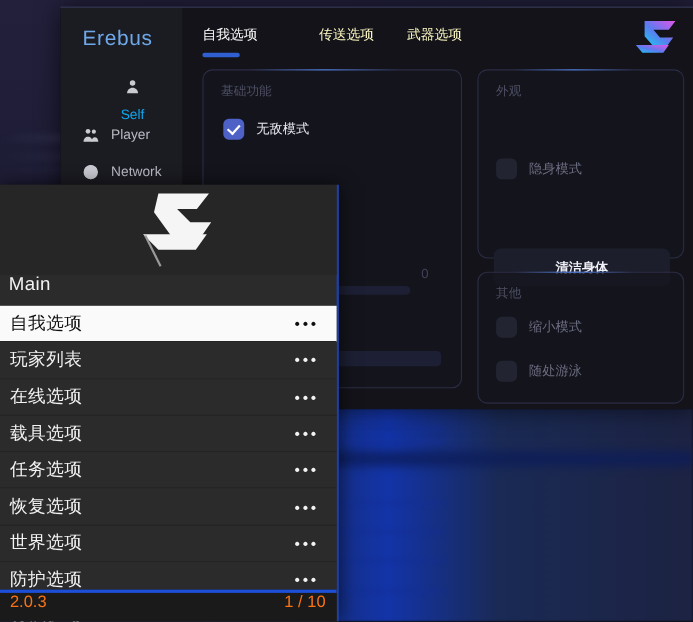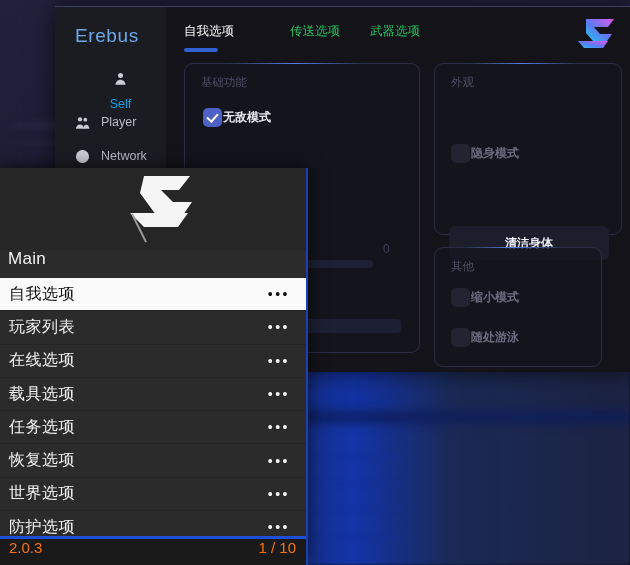--- a/index.html
+++ b/index.html
@@ -71,21 +71,21 @@
     width:5px; height:26px; background:#3c5fa8; border-radius:1px;
   }
   .nav-ico { width:15px; height:15px; flex:0 0 15px; color:#c9cad2; }
   .nav-ico svg { width:15px; height:15px; display:block; fill:currentColor; }
 
   
   #content { position:absolute; left:111px; top:0; right:0; height:100%; background:#131319; }
 
   #tabbar { position:relative; height:48px; }
   .tab {
-    position:absolute; top:16px; font-size:12.5px; color:#22c55e;
+    position:absolute; top:16px; font-size:12.5px; color:#fef9c3;
     white-space:nowrap;
   }
   .tab.active { color:#ffffff; }
   .tab-underline {
     position:absolute; top:41px; left:18px; width:34px; height:4px;
     background:#2f5fd0; border-radius:2px;
   }
   #logo-mark {
     position:absolute; right:14px; top:10px; width:44px; height:38px;
   }
@@ -94,21 +94,21 @@
   .card {
     position:absolute; border:1px solid #2b2d45; border-radius:9px;
     background:rgba(22,22,31,.75);
   }
   .card::after {
     content:""; position:absolute; left:18%; top:-1px; width:58%; height:1px;
     background:linear-gradient(90deg,rgba(60,110,220,0),#4f7fe0,rgba(60,110,220,0));
   }
   .card-title { position:absolute; left:16px; top:11px; font-size:11.5px; color:#4d4f63; }
 
-  .chk-row { position:absolute; display:flex; align-items:center; gap:1px;font-weight:bold; }
+  .chk-row { position:absolute; display:flex; align-items:center; gap:11px; }
   .chk {
     width:19px; height:19px; border-radius:5px; flex:0 0 19px;
     background:#232432; position:relative;
   }
   .chk.on { background:#4e61c6; }
   .chk.on::after {
     content:""; position:absolute; left:5.5px; top:3px;
     width:5px; height:9px; border:solid #fff; border-width:0 2px 2px 0;
     transform:rotate(42deg);
   }
@@ -272,21 +272,21 @@
 
 
       <div class="chk-row" style="left:16px; top:80px;">
         <span class="chk"></span>
         <span class="chk-label">隐身模式</span>
       </div>
 
       <div class="wide-btn" style="left:14px; top:118px; width:160px;margin-top:44px;">清洁身体</div>
     </div>
 
-    <div class="card" style="left:268px; top:240px; width:168px; height:120px;">
+    <div class="card" style="left:268px; top:240px; width:188px; height:120px;">
       <div class="card-title">其他</div>
 
       <div class="chk-row" style="left:16px; top:40px;">
         <span class="chk"></span>
         <span class="chk-label">缩小模式</span>
       </div>
 
       <div class="chk-row" style="left:16px; top:80px;">
         <span class="chk"></span>
         <span class="chk-label">随处游泳</span>

